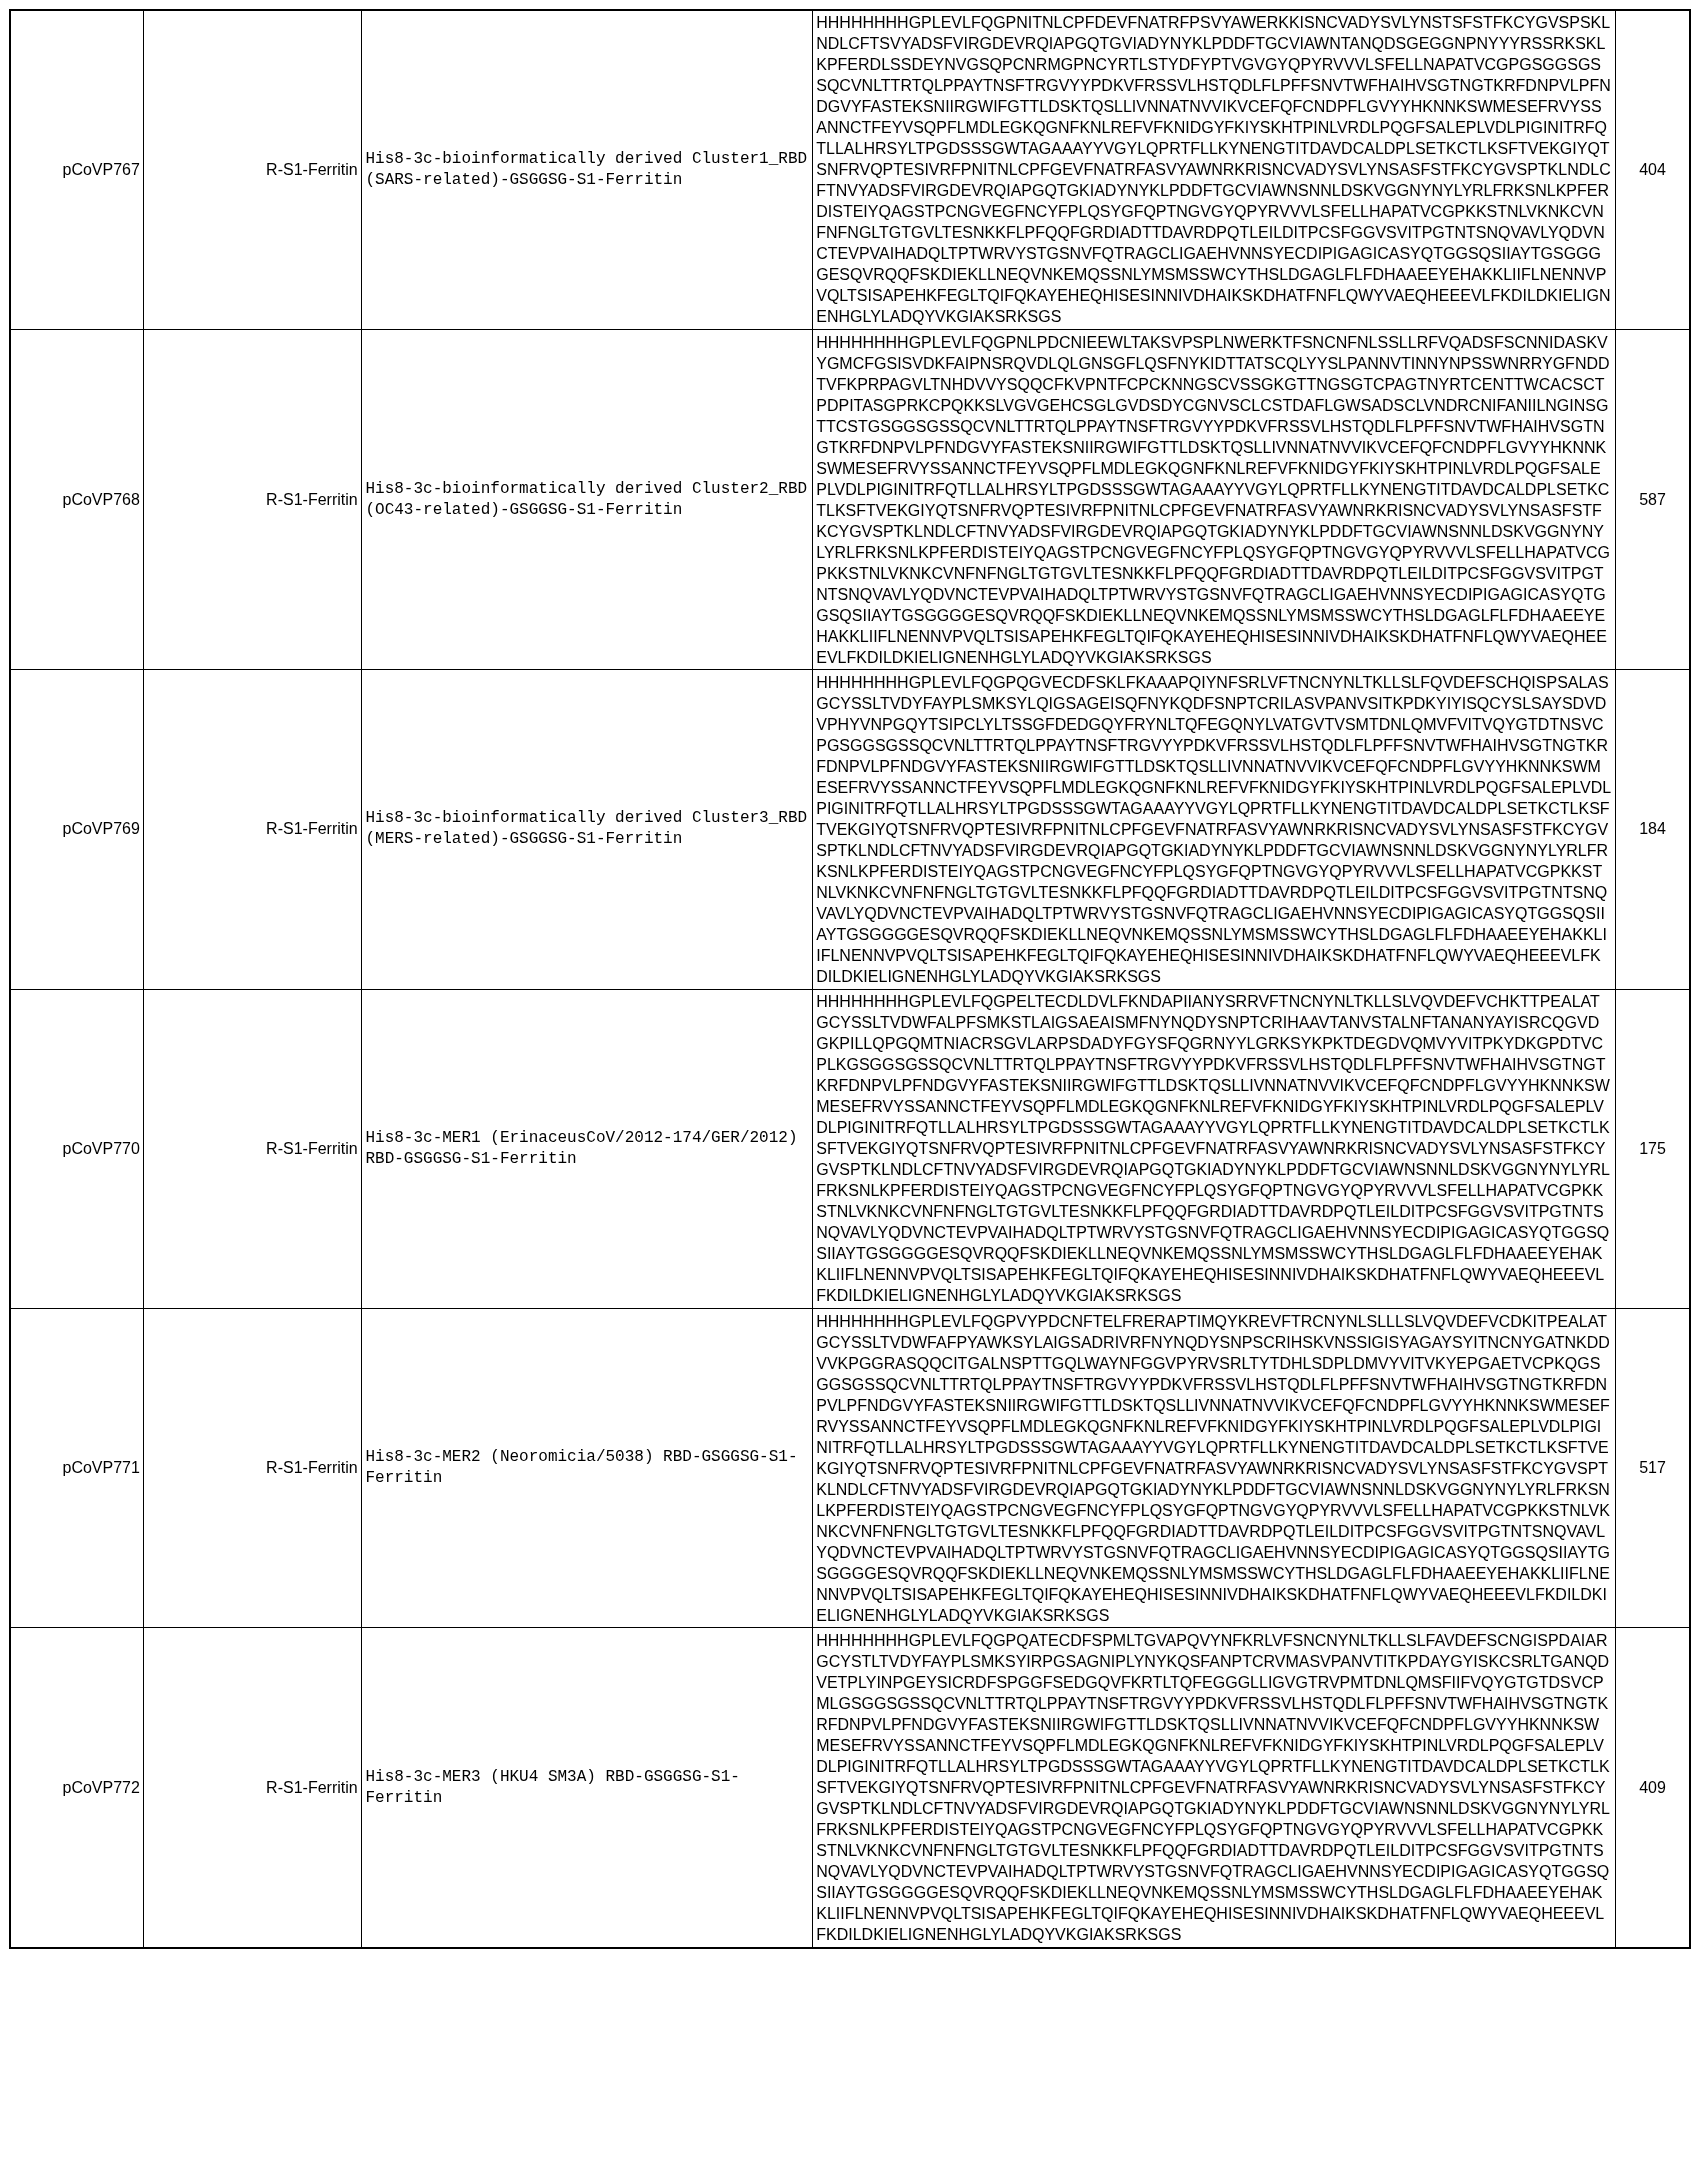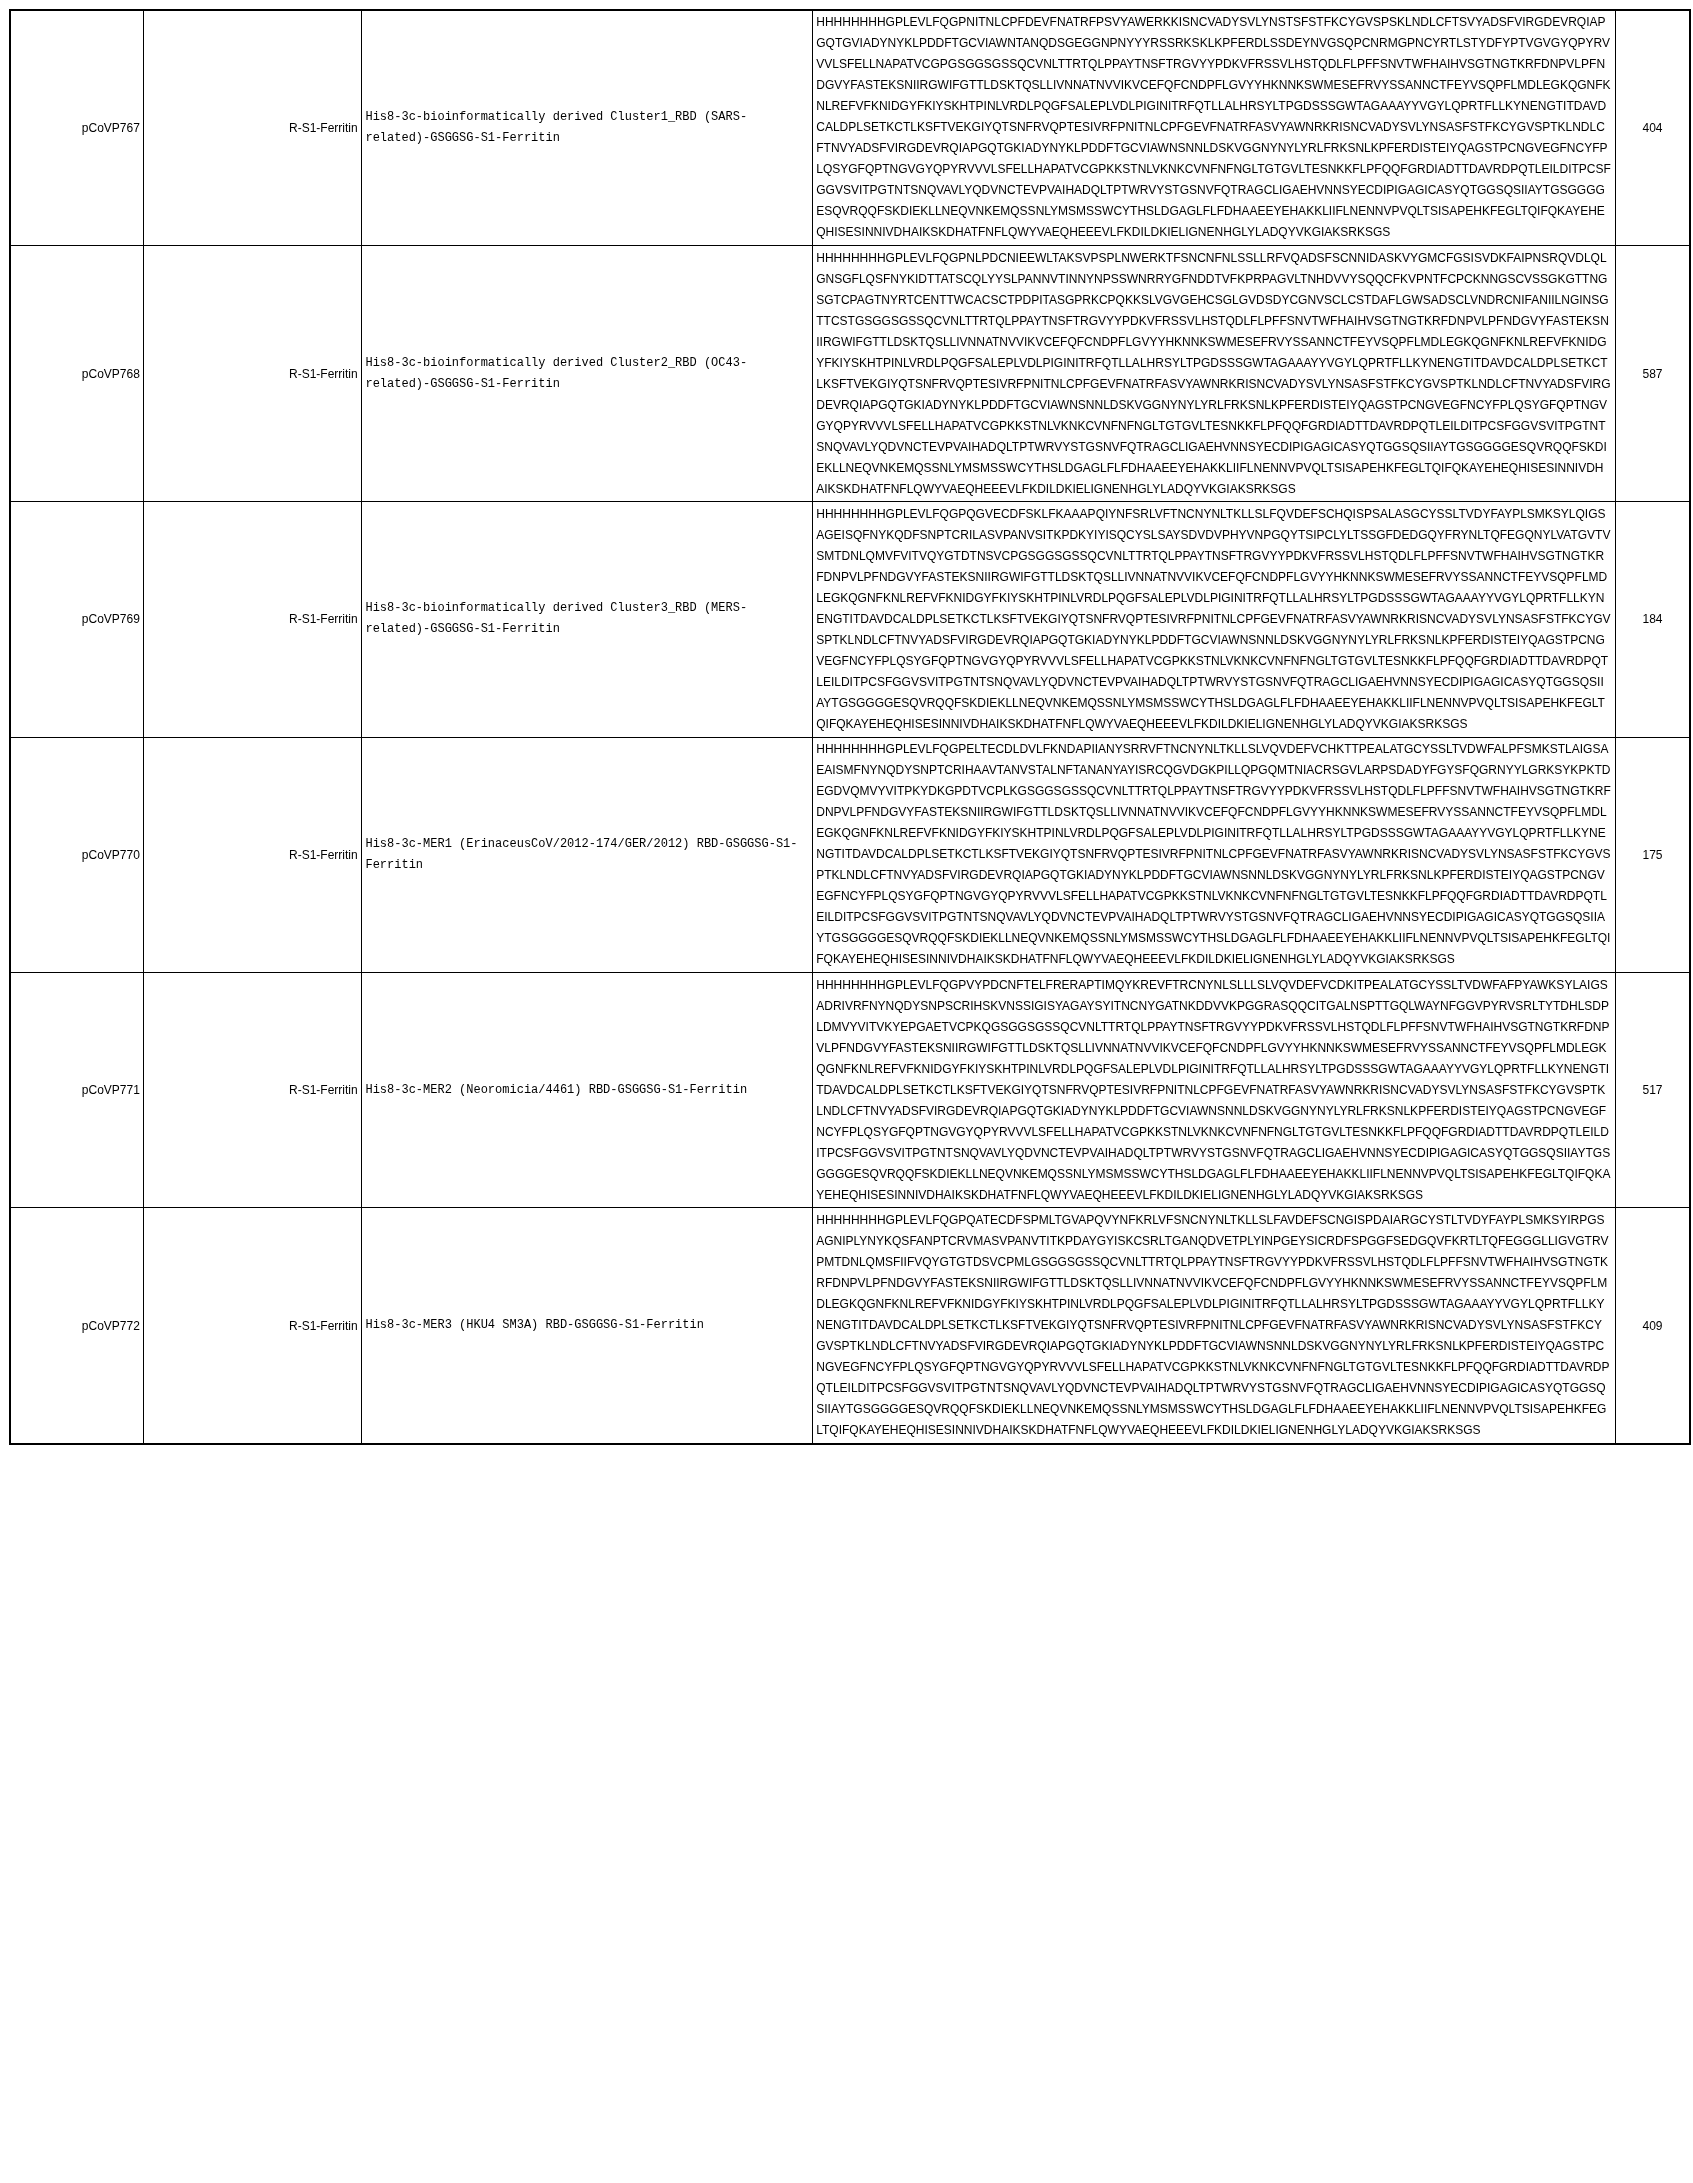--- a/index.html
+++ b/index.html
@@ -18,21 +18,21 @@
   }
   table.seq-table {
     border-collapse: collapse;
     table-layout: fixed;
     width: 1678px;
     border: 2.5px solid #000000;
   }
   table.seq-table td {
     border: 1.7px solid #000000;
     padding: 1.7px 3.4px;
-    font-size: 12px;
+    font-size: 16px;
     vertical-align: middle;
     overflow: hidden;
   }
   td.col-id      { width: 126px; text-align: right; padding-left: 5px; }
   td.col-type    { width: 210px; text-align: right; padding-left: 5px; }
   td.col-desc    { width: 443px; text-align: left; padding-left: 5px; line-height: 21px; font-family: Liberation Mono, monospace; }
   td.col-seq     {
     width: 795px;
     vertical-align: top;
     word-break: break-all;
@@ -72,21 +72,21 @@
       <tr>
         <td class="col-id">pCoVP770</td>
         <td class="col-type">R-S1-Ferritin</td>
         <td class="col-desc">His8-3c-MER1 (ErinaceusCoV/2012-174/GER/2012) RBD-GSGGSG-S1-Ferritin</td>
         <td class="col-seq">HHHHHHHHGPLEVLFQGPELTECDLDVLFKNDAPIIANYSRRVFTNCNYNLTKLLSLVQVDEFVCHKTTPEALATGCYSSLTVDWFALPFSMKSTLAIGSAEAISMFNYNQDYSNPTCRIHAAVTANVSTALNFTANANYAYISRCQGVDGKPILLQPGQMTNIACRSGVLARPSDADYFGYSFQGRNYYLGRKSYKPKTDEGDVQMVYVITPKYDKGPDTVCPLKGSGGSGSSQCVNLTTRTQLPPAYTNSFTRGVYYPDKVFRSSVLHSTQDLFLPFFSNVTWFHAIHVSGTNGTKRFDNPVLPFNDGVYFASTEKSNIIRGWIFGTTLDSKTQSLLIVNNATNVVIKVCEFQFCNDPFLGVYYHKNNKSWMESEFRVYSSANNCTFEYVSQPFLMDLEGKQGNFKNLREFVFKNIDGYFKIYSKHTPINLVRDLPQGFSALEPLVDLPIGINITRFQTLLALHRSYLTPGDSSSGWTAGAAAYYVGYLQPRTFLLKYNENGTITDAVDCALDPLSETKCTLKSFTVEKGIYQTSNFRVQPTESIVRFPNITNLCPFGEVFNATRFASVYAWNRKRISNCVADYSVLYNSASFSTFKCYGVSPTKLNDLCFTNVYADSFVIRGDEVRQIAPGQTGKIADYNYKLPDDFTGCVIAWNSNNLDSKVGGNYNYLYRLFRKSNLKPFERDISTEIYQAGSTPCNGVEGFNCYFPLQSYGFQPTNGVGYQPYRVVVLSFELLHAPATVCGPKKSTNLVKNKCVNFNFNGLTGTGVLTESNKKFLPFQQFGRDIADTTDAVRDPQTLEILDITPCSFGGVSVITPGTNTSNQVAVLYQDVNCTEVPVAIHADQLTPTWRVYSTGSNVFQTRAGCLIGAEHVNNSYECDIPIGAGICASYQTGGSQSIIAYTGSGGGGESQVRQQFSKDIEKLLNEQVNKEMQSSNLYMSMSSWCYTHSLDGAGLFLFDHAAEEYEHAKKLIIFLNENNVPVQLTSISAPEHKFEGLTQIFQKAYEHEQHISESINNIVDHAIKSKDHATFNFLQWYVAEQHEEEVLFKDILDKIELIGNENHGLYLADQYVKGIAKSRKSGS</td>
         <td class="col-num">175</td>
       </tr>
       <tr>
         <td class="col-id">pCoVP771</td>
         <td class="col-type">R-S1-Ferritin</td>
-        <td class="col-desc">His8-3c-MER2 (Neoromicia/4461) RBD-GSGGSG-S1-Ferritin</td>
+        <td class="col-desc">His8-3c-MER2 (Neoromicia/5038) RBD-GSGGSG-S1-Ferritin</td>
         <td class="col-seq">HHHHHHHHGPLEVLFQGPVYPDCNFTELFRERAPTIMQYKREVFTRCNYNLSLLLSLVQVDEFVCDKITPEALATGCYSSLTVDWFAFPYAWKSYLAIGSADRIVRFNYNQDYSNPSCRIHSKVNSSIGISYAGAYSYITNCNYGATNKDDVVKPGGRASQQCITGALNSPTTGQLWAYNFGGVPYRVSRLTYTDHLSDPLDMVYVITVKYEPGAETVCPKQGSGGSGSSQCVNLTTRTQLPPAYTNSFTRGVYYPDKVFRSSVLHSTQDLFLPFFSNVTWFHAIHVSGTNGTKRFDNPVLPFNDGVYFASTEKSNIIRGWIFGTTLDSKTQSLLIVNNATNVVIKVCEFQFCNDPFLGVYYHKNNKSWMESEFRVYSSANNCTFEYVSQPFLMDLEGKQGNFKNLREFVFKNIDGYFKIYSKHTPINLVRDLPQGFSALEPLVDLPIGINITRFQTLLALHRSYLTPGDSSSGWTAGAAAYYVGYLQPRTFLLKYNENGTITDAVDCALDPLSETKCTLKSFTVEKGIYQTSNFRVQPTESIVRFPNITNLCPFGEVFNATRFASVYAWNRKRISNCVADYSVLYNSASFSTFKCYGVSPTKLNDLCFTNVYADSFVIRGDEVRQIAPGQTGKIADYNYKLPDDFTGCVIAWNSNNLDSKVGGNYNYLYRLFRKSNLKPFERDISTEIYQAGSTPCNGVEGFNCYFPLQSYGFQPTNGVGYQPYRVVVLSFELLHAPATVCGPKKSTNLVKNKCVNFNFNGLTGTGVLTESNKKFLPFQQFGRDIADTTDAVRDPQTLEILDITPCSFGGVSVITPGTNTSNQVAVLYQDVNCTEVPVAIHADQLTPTWRVYSTGSNVFQTRAGCLIGAEHVNNSYECDIPIGAGICASYQTGGSQSIIAYTGSGGGGESQVRQQFSKDIEKLLNEQVNKEMQSSNLYMSMSSWCYTHSLDGAGLFLFDHAAEEYEHAKKLIIFLNENNVPVQLTSISAPEHKFEGLTQIFQKAYEHEQHISESINNIVDHAIKSKDHATFNFLQWYVAEQHEEEVLFKDILDKIELIGNENHGLYLADQYVKGIAKSRKSGS</td>
         <td class="col-num">517</td>
       </tr>
       <tr>
         <td class="col-id">pCoVP772</td>
         <td class="col-type">R-S1-Ferritin</td>
         <td class="col-desc">His8-3c-MER3 (HKU4 SM3A) RBD-GSGGSG-S1-Ferritin</td>
         <td class="col-seq">HHHHHHHHGPLEVLFQGPQATECDFSPMLTGVAPQVYNFKRLVFSNCNYNLTKLLSLFAVDEFSCNGISPDAIARGCYSTLTVDYFAYPLSMKSYIRPGSAGNIPLYNYKQSFANPTCRVMASVPANVTITKPDAYGYISKCSRLTGANQDVETPLYINPGEYSICRDFSPGGFSEDGQVFKRTLTQFEGGGLLIGVGTRVPMTDNLQMSFIIFVQYGTGTDSVCPMLGSGGSGSSQCVNLTTRTQLPPAYTNSFTRGVYYPDKVFRSSVLHSTQDLFLPFFSNVTWFHAIHVSGTNGTKRFDNPVLPFNDGVYFASTEKSNIIRGWIFGTTLDSKTQSLLIVNNATNVVIKVCEFQFCNDPFLGVYYHKNNKSWMESEFRVYSSANNCTFEYVSQPFLMDLEGKQGNFKNLREFVFKNIDGYFKIYSKHTPINLVRDLPQGFSALEPLVDLPIGINITRFQTLLALHRSYLTPGDSSSGWTAGAAAYYVGYLQPRTFLLKYNENGTITDAVDCALDPLSETKCTLKSFTVEKGIYQTSNFRVQPTESIVRFPNITNLCPFGEVFNATRFASVYAWNRKRISNCVADYSVLYNSASFSTFKCYGVSPTKLNDLCFTNVYADSFVIRGDEVRQIAPGQTGKIADYNYKLPDDFTGCVIAWNSNNLDSKVGGNYNYLYRLFRKSNLKPFERDISTEIYQAGSTPCNGVEGFNCYFPLQSYGFQPTNGVGYQPYRVVVLSFELLHAPATVCGPKKSTNLVKNKCVNFNFNGLTGTGVLTESNKKFLPFQQFGRDIADTTDAVRDPQTLEILDITPCSFGGVSVITPGTNTSNQVAVLYQDVNCTEVPVAIHADQLTPTWRVYSTGSNVFQTRAGCLIGAEHVNNSYECDIPIGAGICASYQTGGSQSIIAYTGSGGGGESQVRQQFSKDIEKLLNEQVNKEMQSSNLYMSMSSWCYTHSLDGAGLFLFDHAAEEYEHAKKLIIFLNENNVPVQLTSISAPEHKFEGLTQIFQKAYEHEQHISESINNIVDHAIKSKDHATFNFLQWYVAEQHEEEVLFKDILDKIELIGNENHGLYLADQYVKGIAKSRKSGS</td>
         <td class="col-num">409</td>
       </tr>

